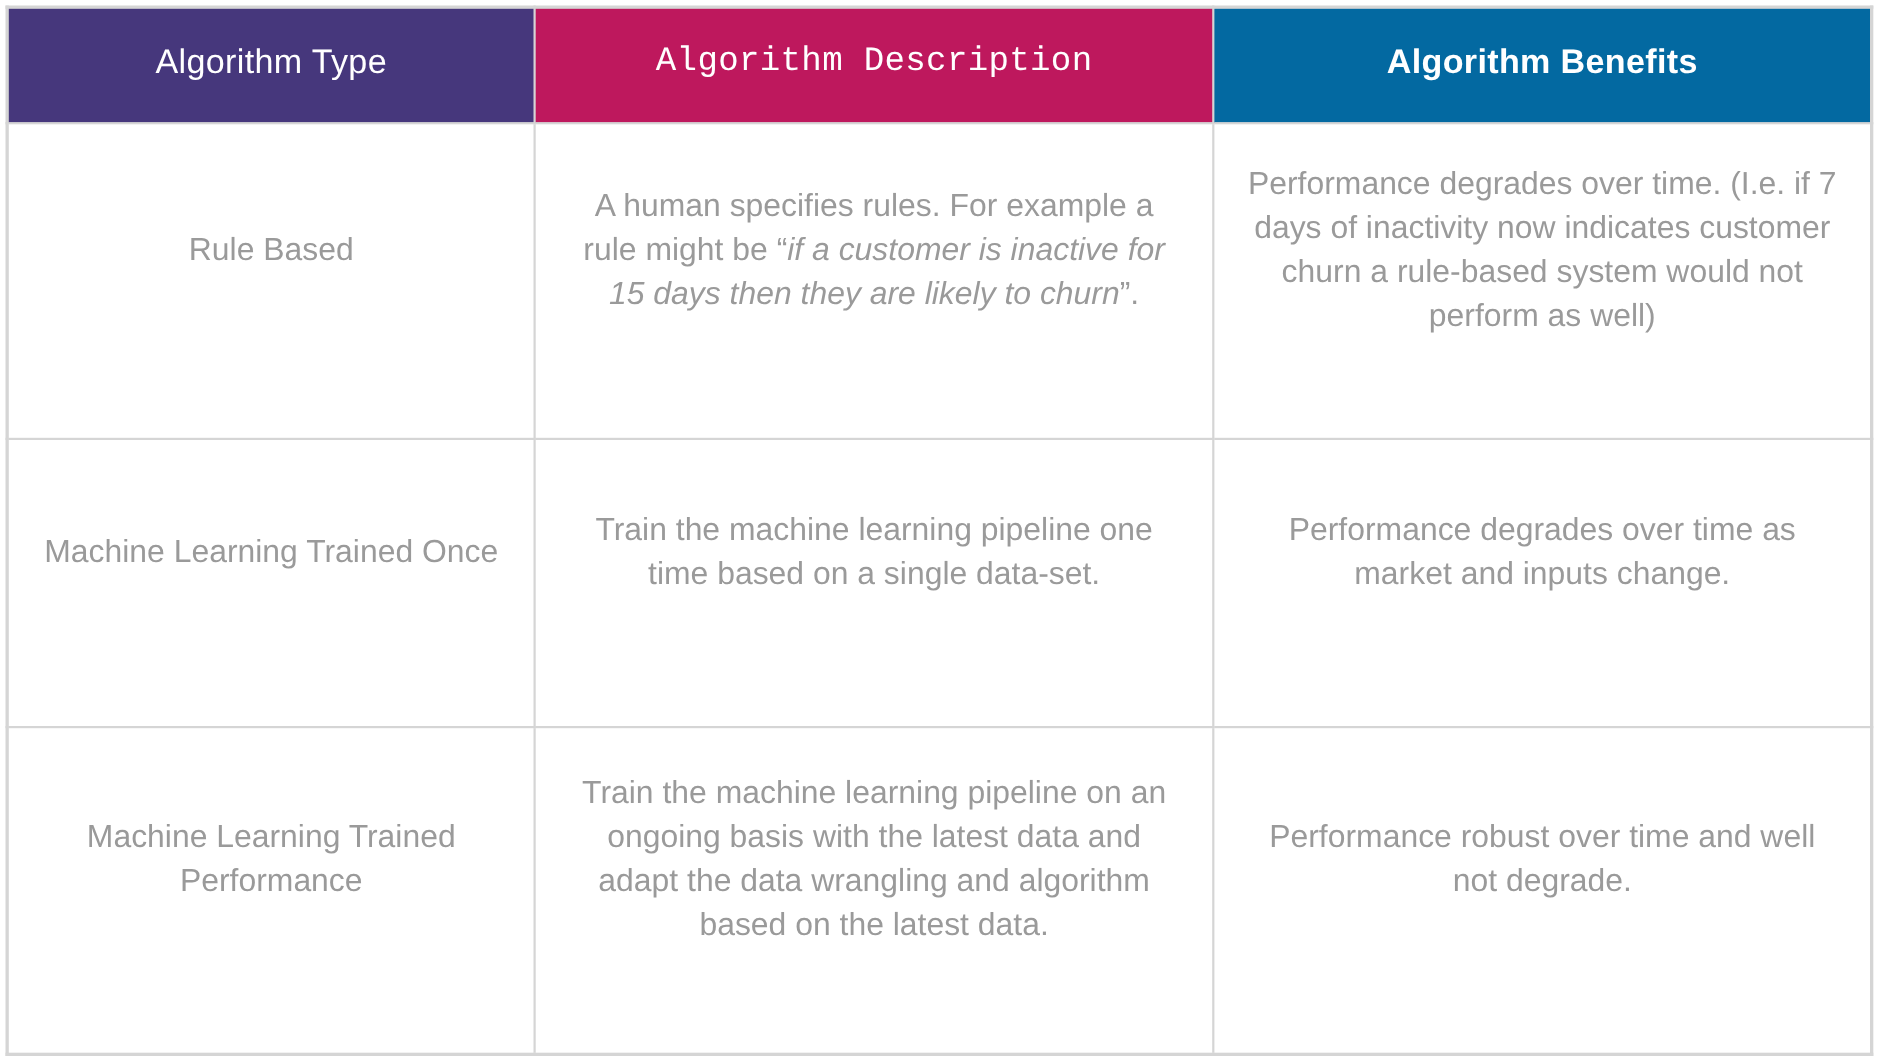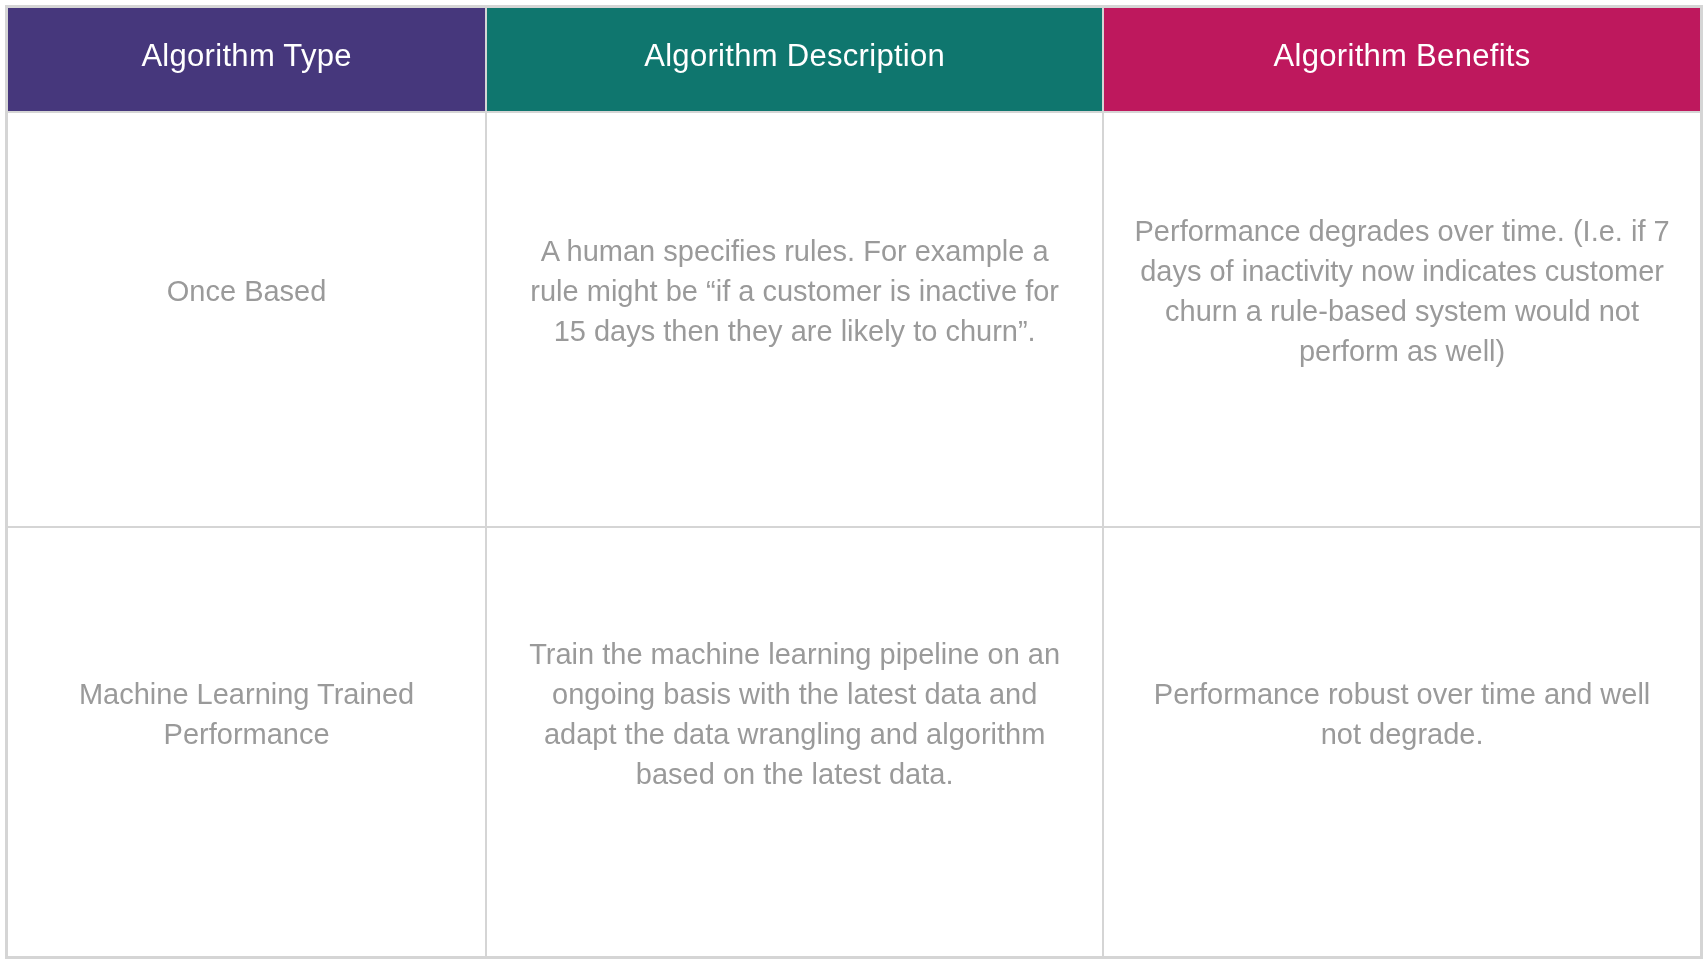--- a/index.html
+++ b/index.html
@@ -44,44 +44,49 @@
     letter-spacing: 0.3px;
     padding: 0 10px 6px 10px;
   }
   .algo-table td {
     color: #9a9a9a;
     background: #ffffff;
     font-size: 29px;
     line-height: 40px;
     padding: 0 26px 56px 26px;
   }
-  .algo-table td .ital { }
+  .algo-table td .ital { font-style: italic; }
 </style>
 </head>
 <body>
 
 <div class="page">
   <table class="algo-table">
     <colgroup>
       <col class="c-type">
       <col class="c-desc">
       <col class="c-benefits">
     </colgroup>
     <thead>
       <tr class="header-row">
         <th style="background: rgb(70, 55, 124);">Algorithm Type</th>
-        <th style="background: #0f766e;">Algorithm Description</th>
-        <th style="background: #be185d;">Algorithm Benefits</th>
+        <th style="background: #be185d; font-family: Liberation Mono, monospace;">Algorithm Description</th>
+        <th style="background: #0369a1; font-weight: bold;">Algorithm Benefits</th>
       </tr>
     </thead>
     <tbody>
       <tr class="row-1">
-        <td>Once Based</td>
+        <td>Rule Based</td>
         <td><span>A human specifies rules. For example a rule might be “</span><span class="ital">if a customer is inactive for 15 days then they are likely to churn</span><span>”.</span></td>
         <td>Performance degrades over time. (I.e. if 7 days of inactivity now indicates customer churn a rule-based system would not perform as well)</td>
+      </tr>
+      <tr class="row-2">
+        <td>Machine Learning Trained Once</td>
+        <td>Train the machine learning pipeline one time based on a single data-set.</td>
+        <td>Performance degrades over time as market and inputs change.</td>
       </tr>
       <tr class="row-3">
         <td>Machine Learning Trained Performance</td>
         <td>Train the machine learning pipeline on an ongoing basis with the latest data and adapt the data wrangling and algorithm based on the latest data.</td>
         <td>Performance robust over time and well not degrade.</td>
       </tr>
     </tbody>
   </table>
 </div>
 

